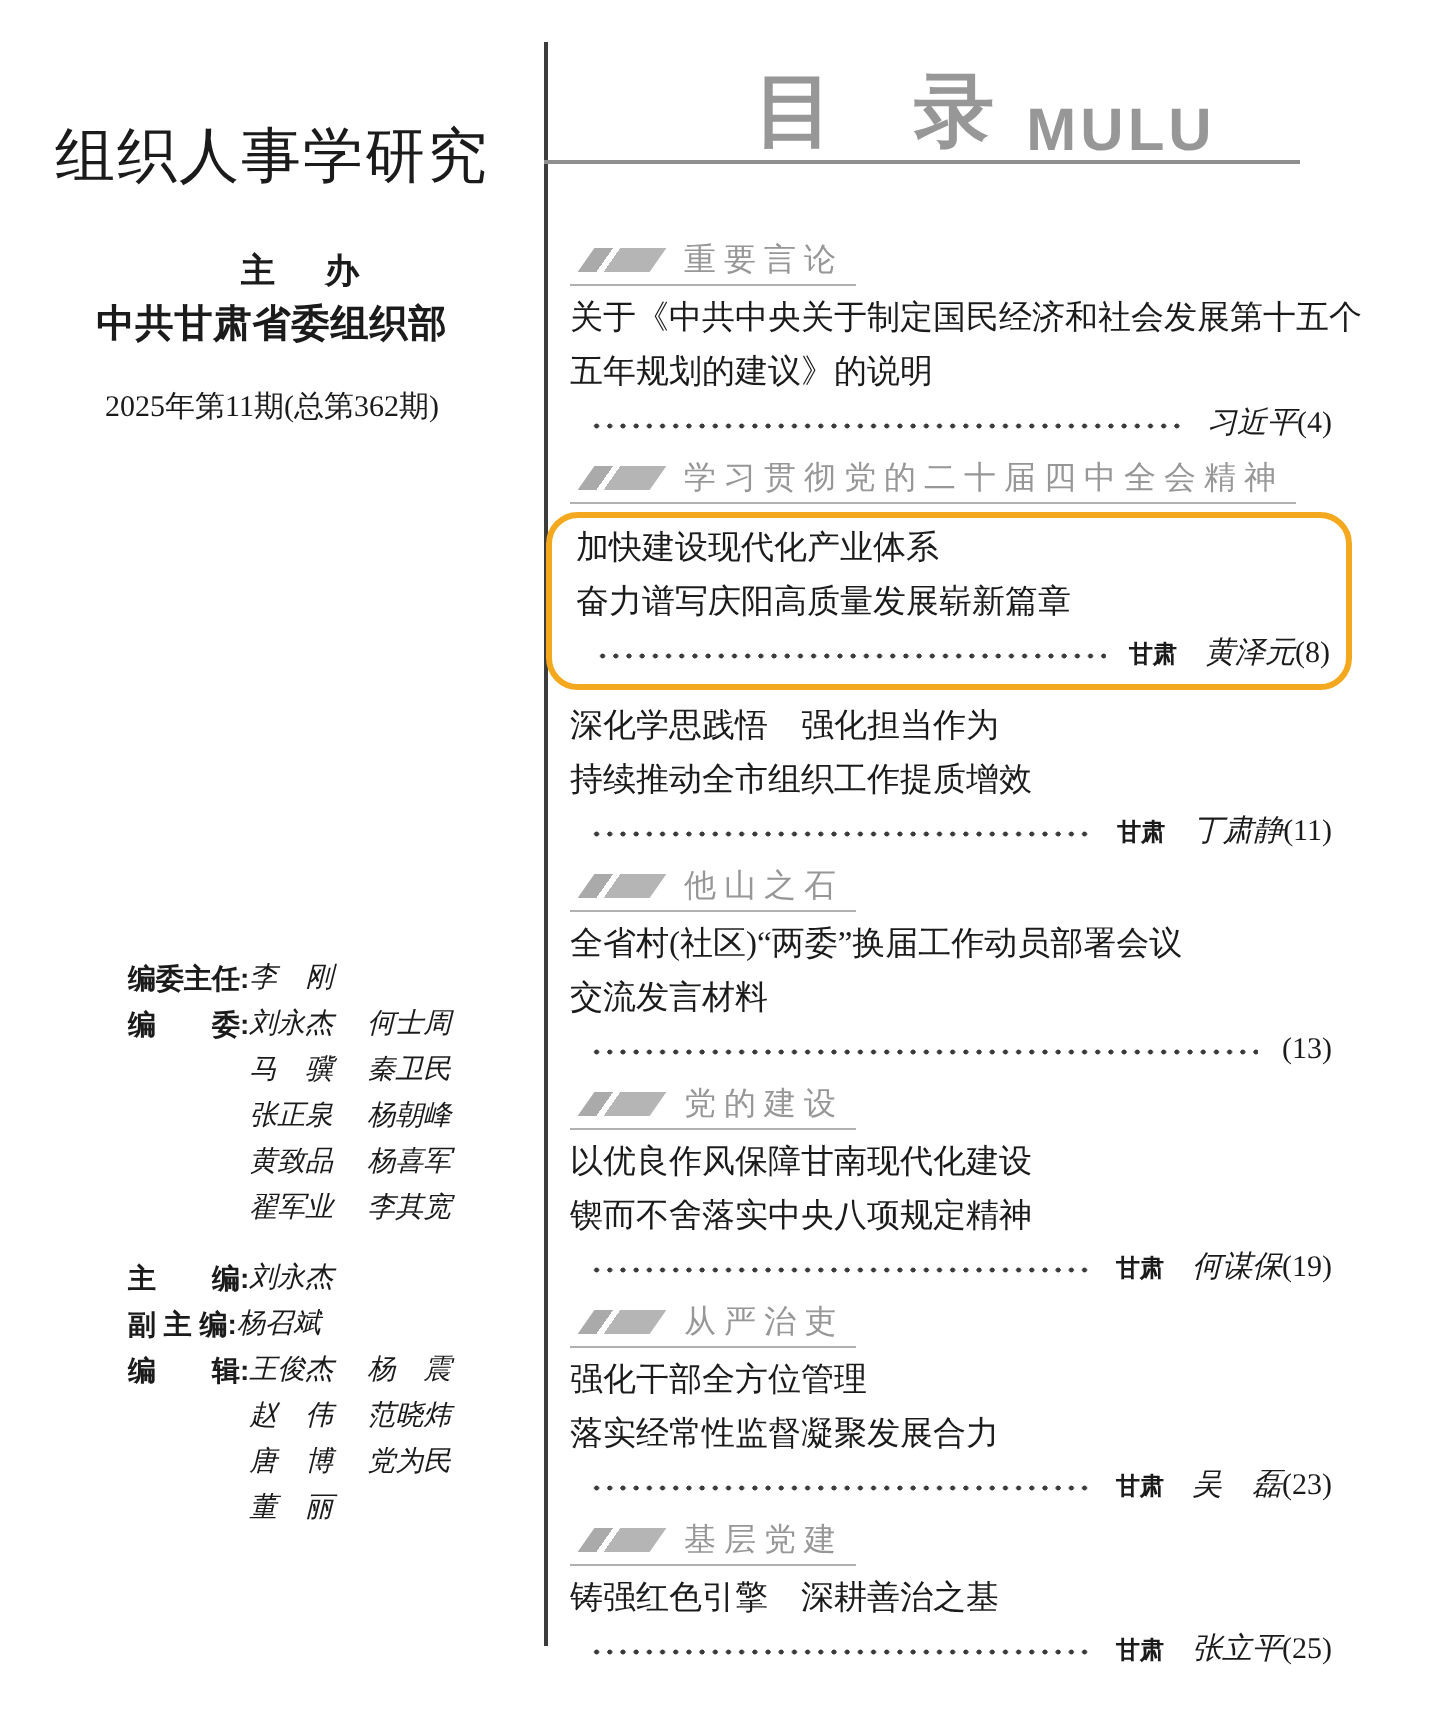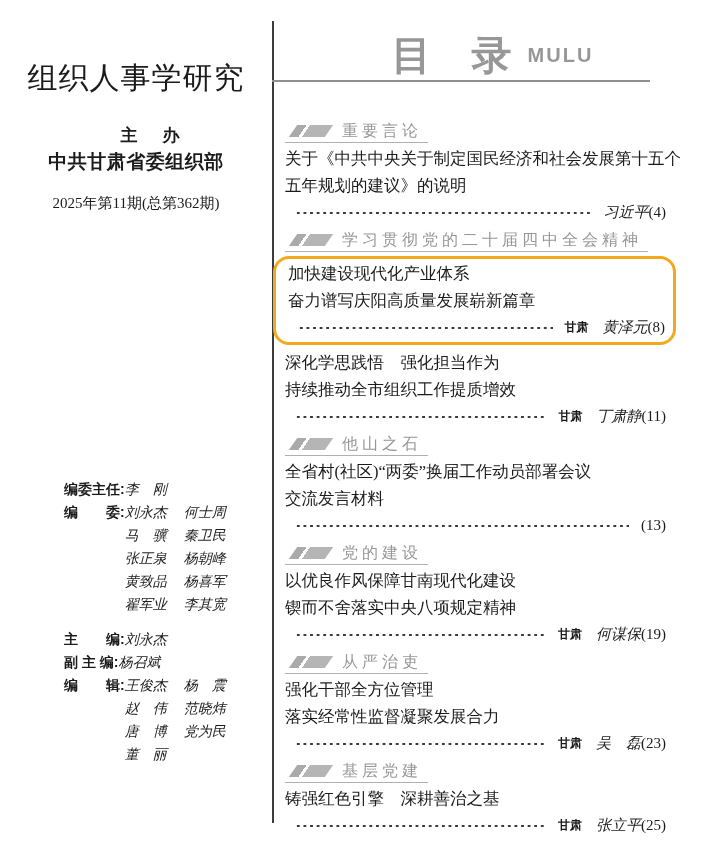--- a/index.html
+++ b/index.html
@@ -46,25 +46,25 @@
   .staff-lines{display:block;}
   .name-line{display:flex;gap:15px;}
   .staff-name{display:inline-block;min-width:44px;white-space:pre;font-style:italic;}
 
   
   .v-divider{position:absolute;left:272px;top:21px;width:2px;height:802px;background:var(--divider);}
 
   
   .toc{position:absolute;left:285px;top:0;width:415px;}
   .toc-header{
-    margin-top:28px;display:flex;justify-content:center;align-items:center;gap:16px;
+    margin-top:28px;display:flex;justify-content:center;align-items:flex-end;gap:16px;
     color:var(--hgray);
   }
   .toc-cn{font-size:40px;font-weight:bold;font-family:"Liberation Sans","DejaVu Sans",sans-serif;}
-  .toc-en{font-size:20px;font-weight:bold;letter-spacing:2px;font-family:"Liberation Sans","DejaVu Sans",sans-serif;}
+  .toc-en{font-size:30px;font-weight:bold;letter-spacing:2px;font-family:"Liberation Sans","DejaVu Sans",sans-serif;}
   .toc-rule{position:absolute;left:-13px;top:80px;width:378px;height:2px;background:var(--rule);}
   .sections{margin-top:34px;}
 
   .section-heading{
     display:inline-block;color:var(--hgray);
     font-family:"Liberation Sans","DejaVu Sans",sans-serif;
     font-size:16px;letter-spacing:4px;line-height:17px;
     border-bottom:1px solid #b0b0b0;padding:0 6px 3px 0;margin:5px 0 2px 0;
     white-space:nowrap;
   }

